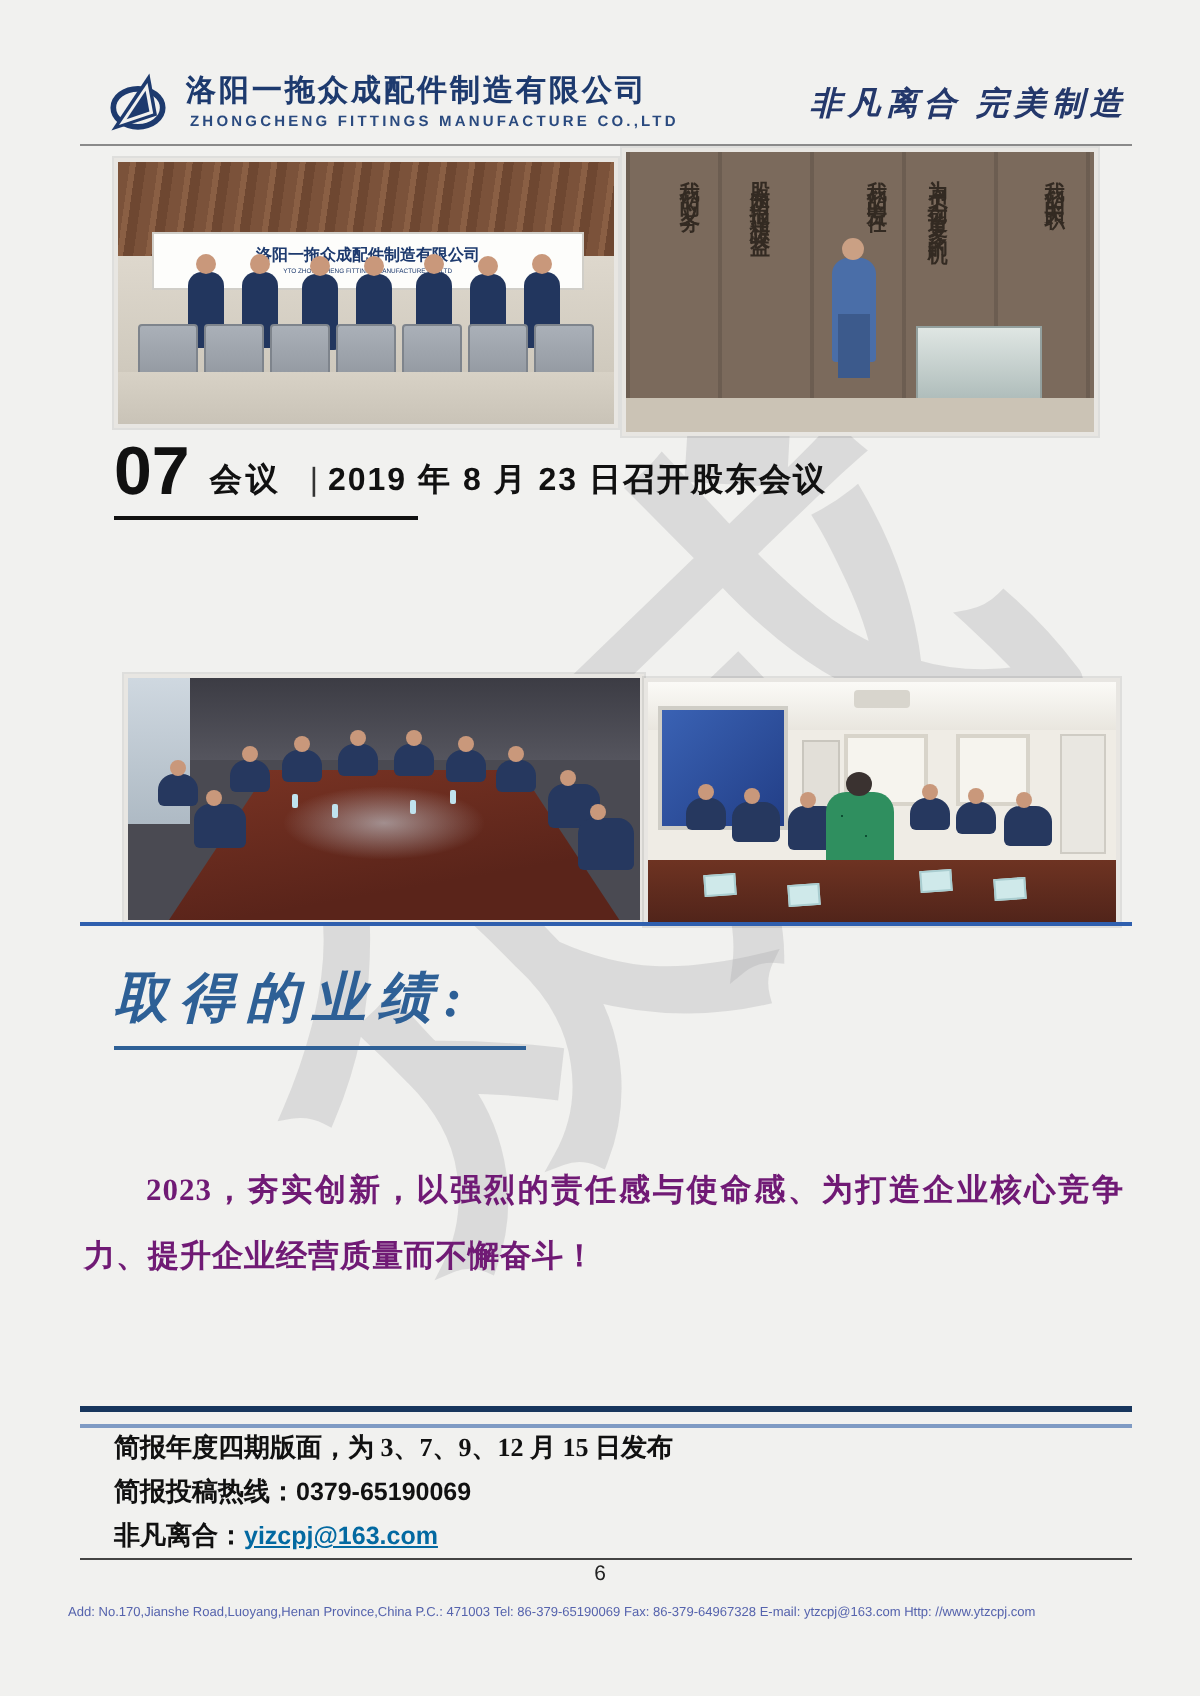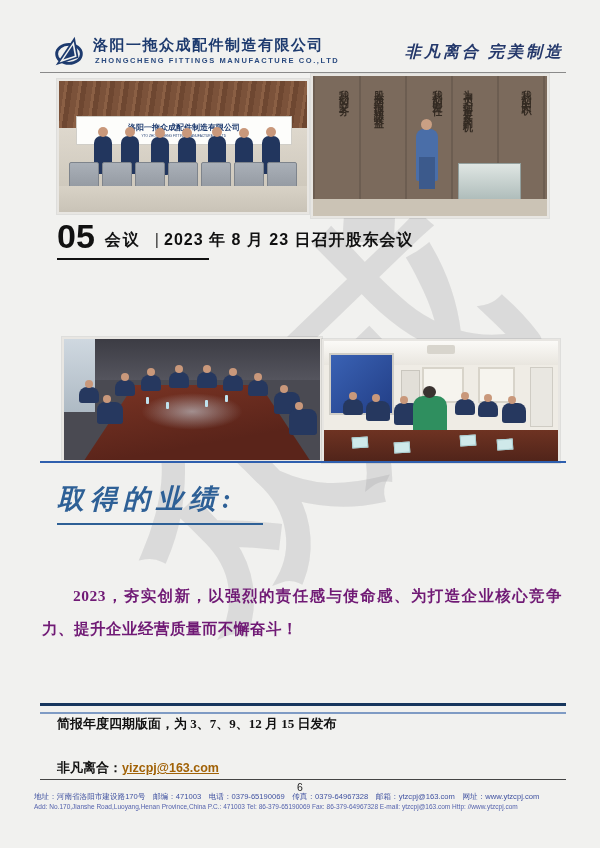--- a/index.html
+++ b/index.html
@@ -124,21 +124,21 @@
     color:#701a75;text-indent:2em;z-index:2;letter-spacing:0.5px;text-align:justify;
   }
 
   
   .foot-doubleline{left:40px;top:703px;width:526px;height:6px;z-index:2;
     border-top:3px solid #17365d;border-bottom:2px solid #7f9bc4;}
   .foot-line1{left:57px;top:715px;font-size:13px;font-weight:bold;color:#111;z-index:2;}
   .foot-line2{left:57px;top:737px;font-size:13px;font-weight:bold;color:#111;z-index:2;}
   .foot-line3{left:57px;top:759px;font-size:13px;font-weight:bold;color:#111;z-index:2;}
   .num-sans{font-family:"Liberation Sans",sans-serif;font-size:12.5px;}
-  .email-link{font-family:"Liberation Sans",sans-serif;font-size:12.5px;text-decoration:underline;color:#a16207;cursor:pointer;}
+  .email-link{font-family:"Liberation Sans",sans-serif;font-size:12.5px;text-decoration:underline;color:#0369a1;cursor:pointer;}
   .page-rule{left:40px;top:779px;width:526px;border-top:1px solid #444;z-index:2;}
   .page-num{left:0;top:781px;width:600px;text-align:center;font-size:10.5px;color:#222;z-index:2;font-family:"Liberation Sans",sans-serif;}
   .addr-cn{left:34px;top:792px;width:540px;font-size:7.6px;color:#3f51a0;z-index:2;white-space:nowrap;font-family:"Liberation Sans",sans-serif;}
   .addr-en{left:34px;top:803px;width:540px;font-size:6.8px;color:#5563ad;z-index:2;white-space:nowrap;font-family:"Liberation Sans",sans-serif;transform:scale(0.96);transform-origin:left top;}
 </style>
 </head>
 <body>
 
 <div class="page">
 
@@ -189,24 +189,24 @@
     <span class="wallcol" style="left:25%;">股东回报理想收益</span>
     <span class="wallcol" style="left:50%;">我们的责任</span>
     <span class="wallcol" style="left:63%;">为员工创造更多的机</span>
     <span class="wallcol" style="left:88%;">我们的天职</span>
     <div class="man"></div>
     <div class="box"></div>
     <div class="floor" style="left:0;top:88%;width:100%;height:12%;background:#cbc3b5;"></div>
   </div>
 
   <div class="abs sec">
-    <span class="sec-num">05</span>
+    <span class="sec-num">07</span>
     <span class="sec-cat">会议</span>
     <span class="sec-underline"></span>
-    <span class="sec-title"><span class="sec-bar">|</span><span>2023 年 8 月 23 日召开股东会议</span></span>
+    <span class="sec-title"><span class="sec-bar">|</span><span>2019 年 8 月 23 日召开股东会议</span></span>
   </div>
 
 
   <div class="abs photo ph-conf">
     <div class="backwall"></div>
     <div class="letters"></div>
     <div class="window"></div>
     <div class="table"></div>
     <div class="sheen"></div>
     <div class="attendee" style="left:6%;top:40%;"></div>
@@ -248,21 +248,23 @@
     <div class="namecard" style="left:74%;top:82%;"></div>
   </div>
 
   <div class="abs blue-rule"></div>
 
   <div class="abs autumn-head">取得的业绩:</div>
   <div class="abs autumn-body">2023，夯实创新，以强烈的责任感与使命感、为打造企业核心竞争力、提升企业经营质量而不懈奋斗！</div>
 
   <div class="abs foot-doubleline"></div>
   <div class="abs foot-line1">简报年度四期版面，为 3、7、9、12 月 15 日发布</div>
+  <div class="abs foot-line2">
+    <span>简报投稿热线：</span><span class="num-sans">0379-65190069</span>
+  </div>
   <div class="abs foot-line3">
     <span>非凡离合：</span><span class="email-link">yizcpj@163.com</span>
   </div>
   <div class="abs page-rule"></div>
   <div class="abs page-num">6</div>
-  <div class="abs addr-cn">地址：河南省洛阳市建设路170号　邮编：471003　电话：0379-65190069　传真：0379-64967328　邮箱：ytzcpj@163.com　网址：www.ytzcpj.com</div>
   <div class="abs addr-en">Add: No.170,Jianshe Road,Luoyang,Henan Province,China   P.C.: 471003   Tel: 86-379-65190069   Fax: 86-379-64967328   E-mail: ytzcpj@163.com   Http: //www.ytzcpj.com</div>
 
 </div>
 
 </body></html>

